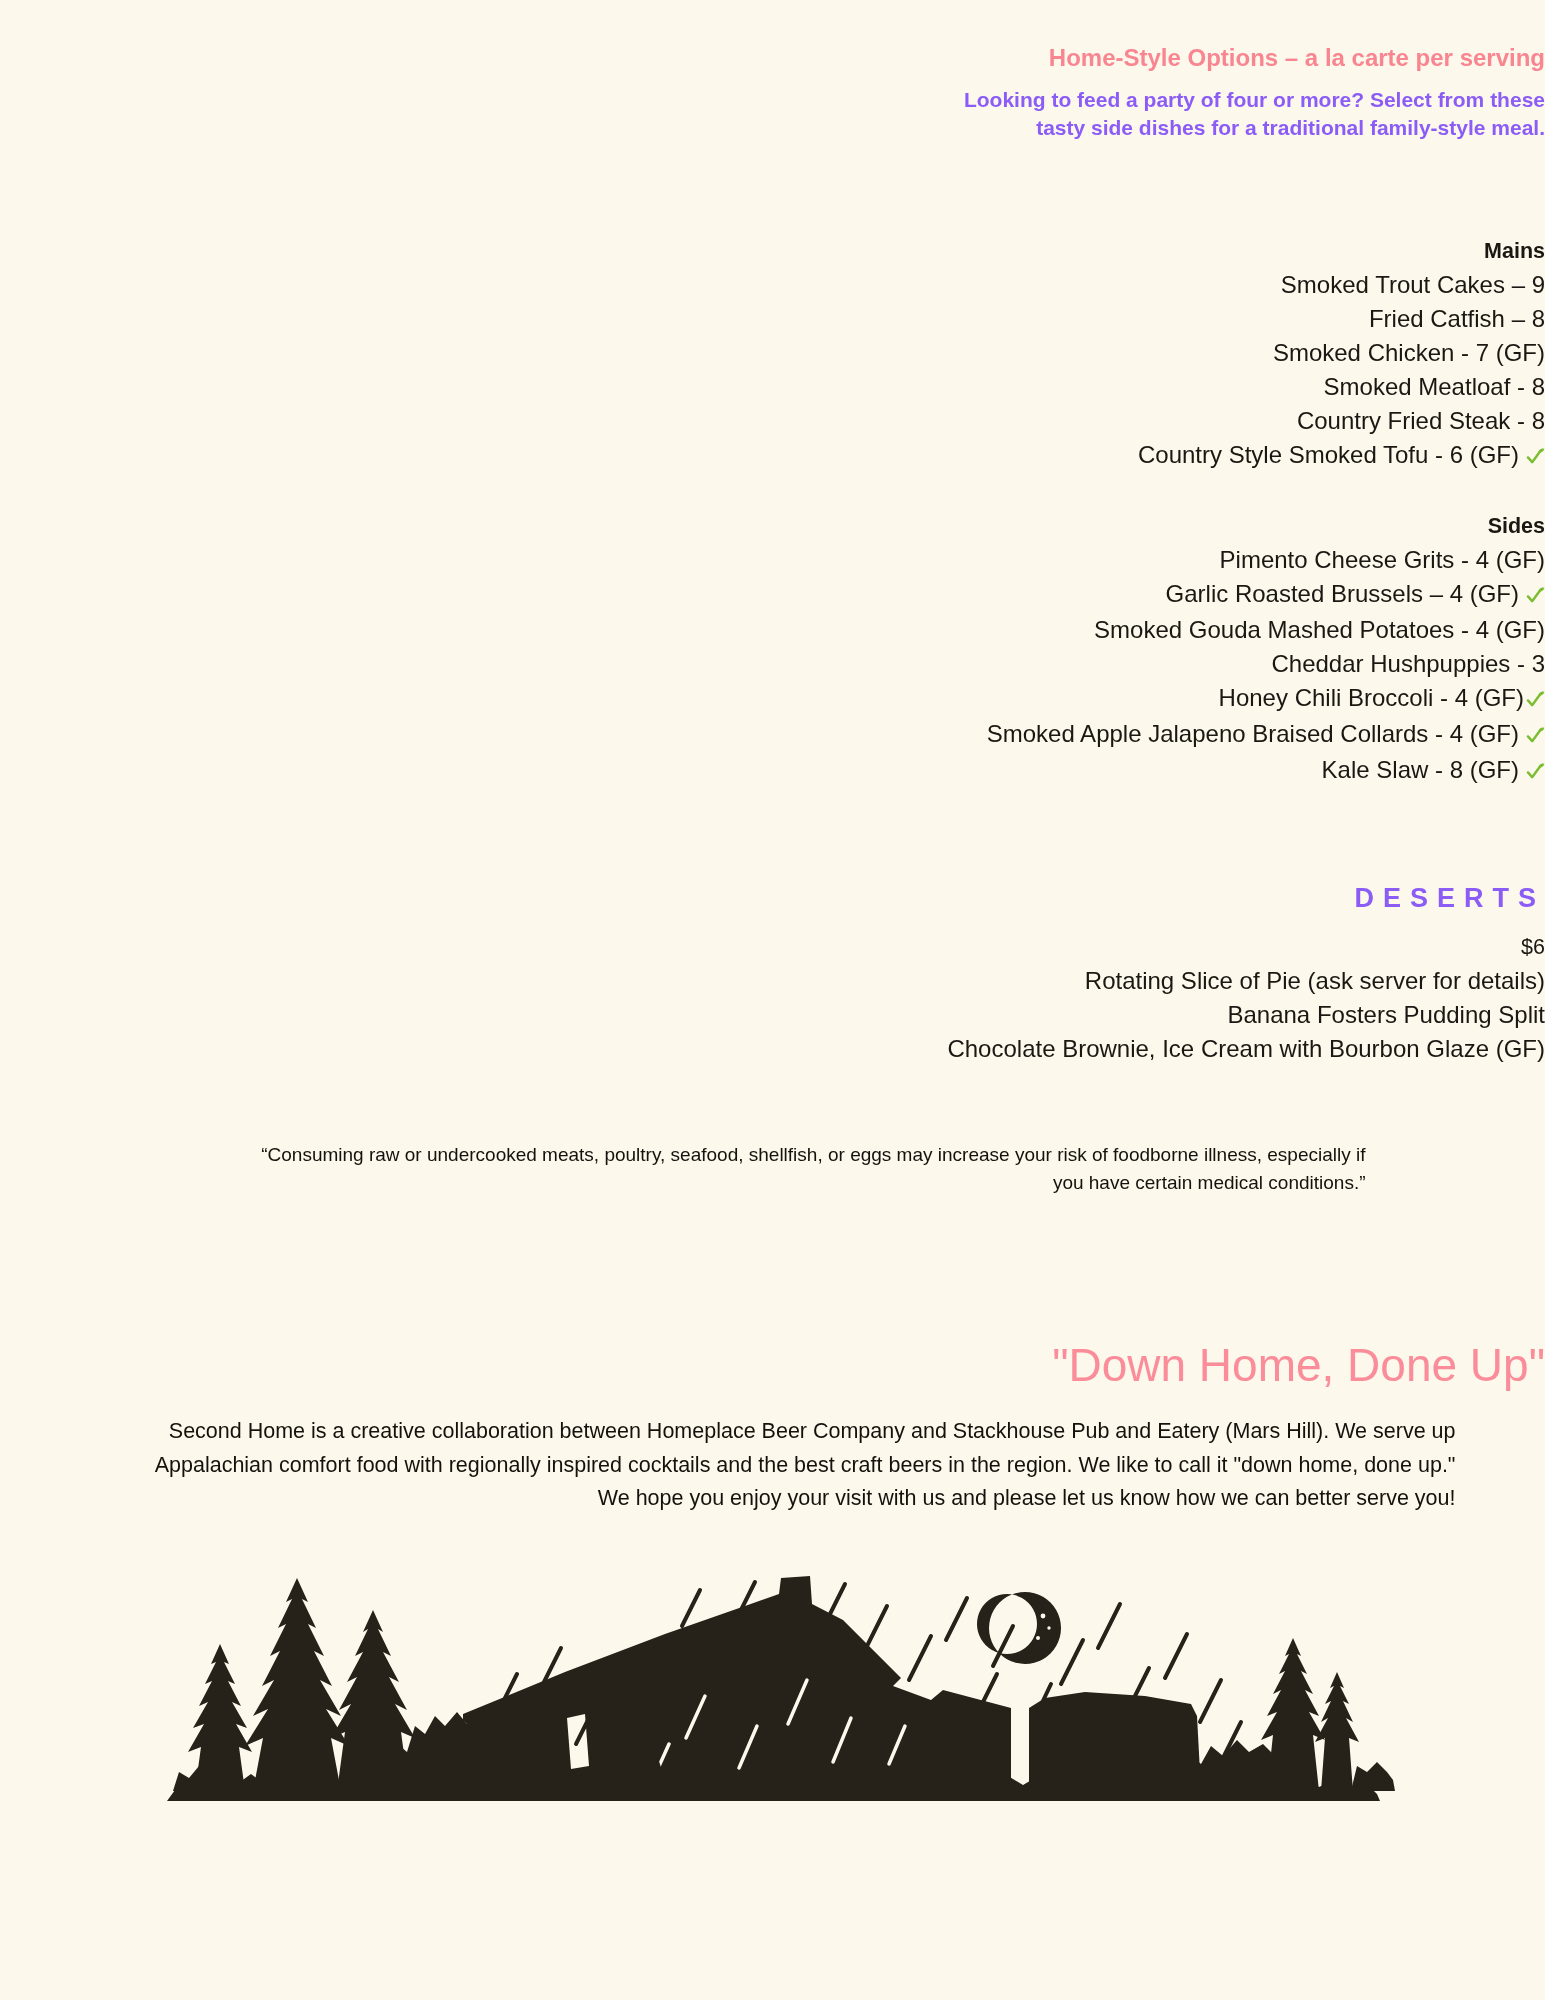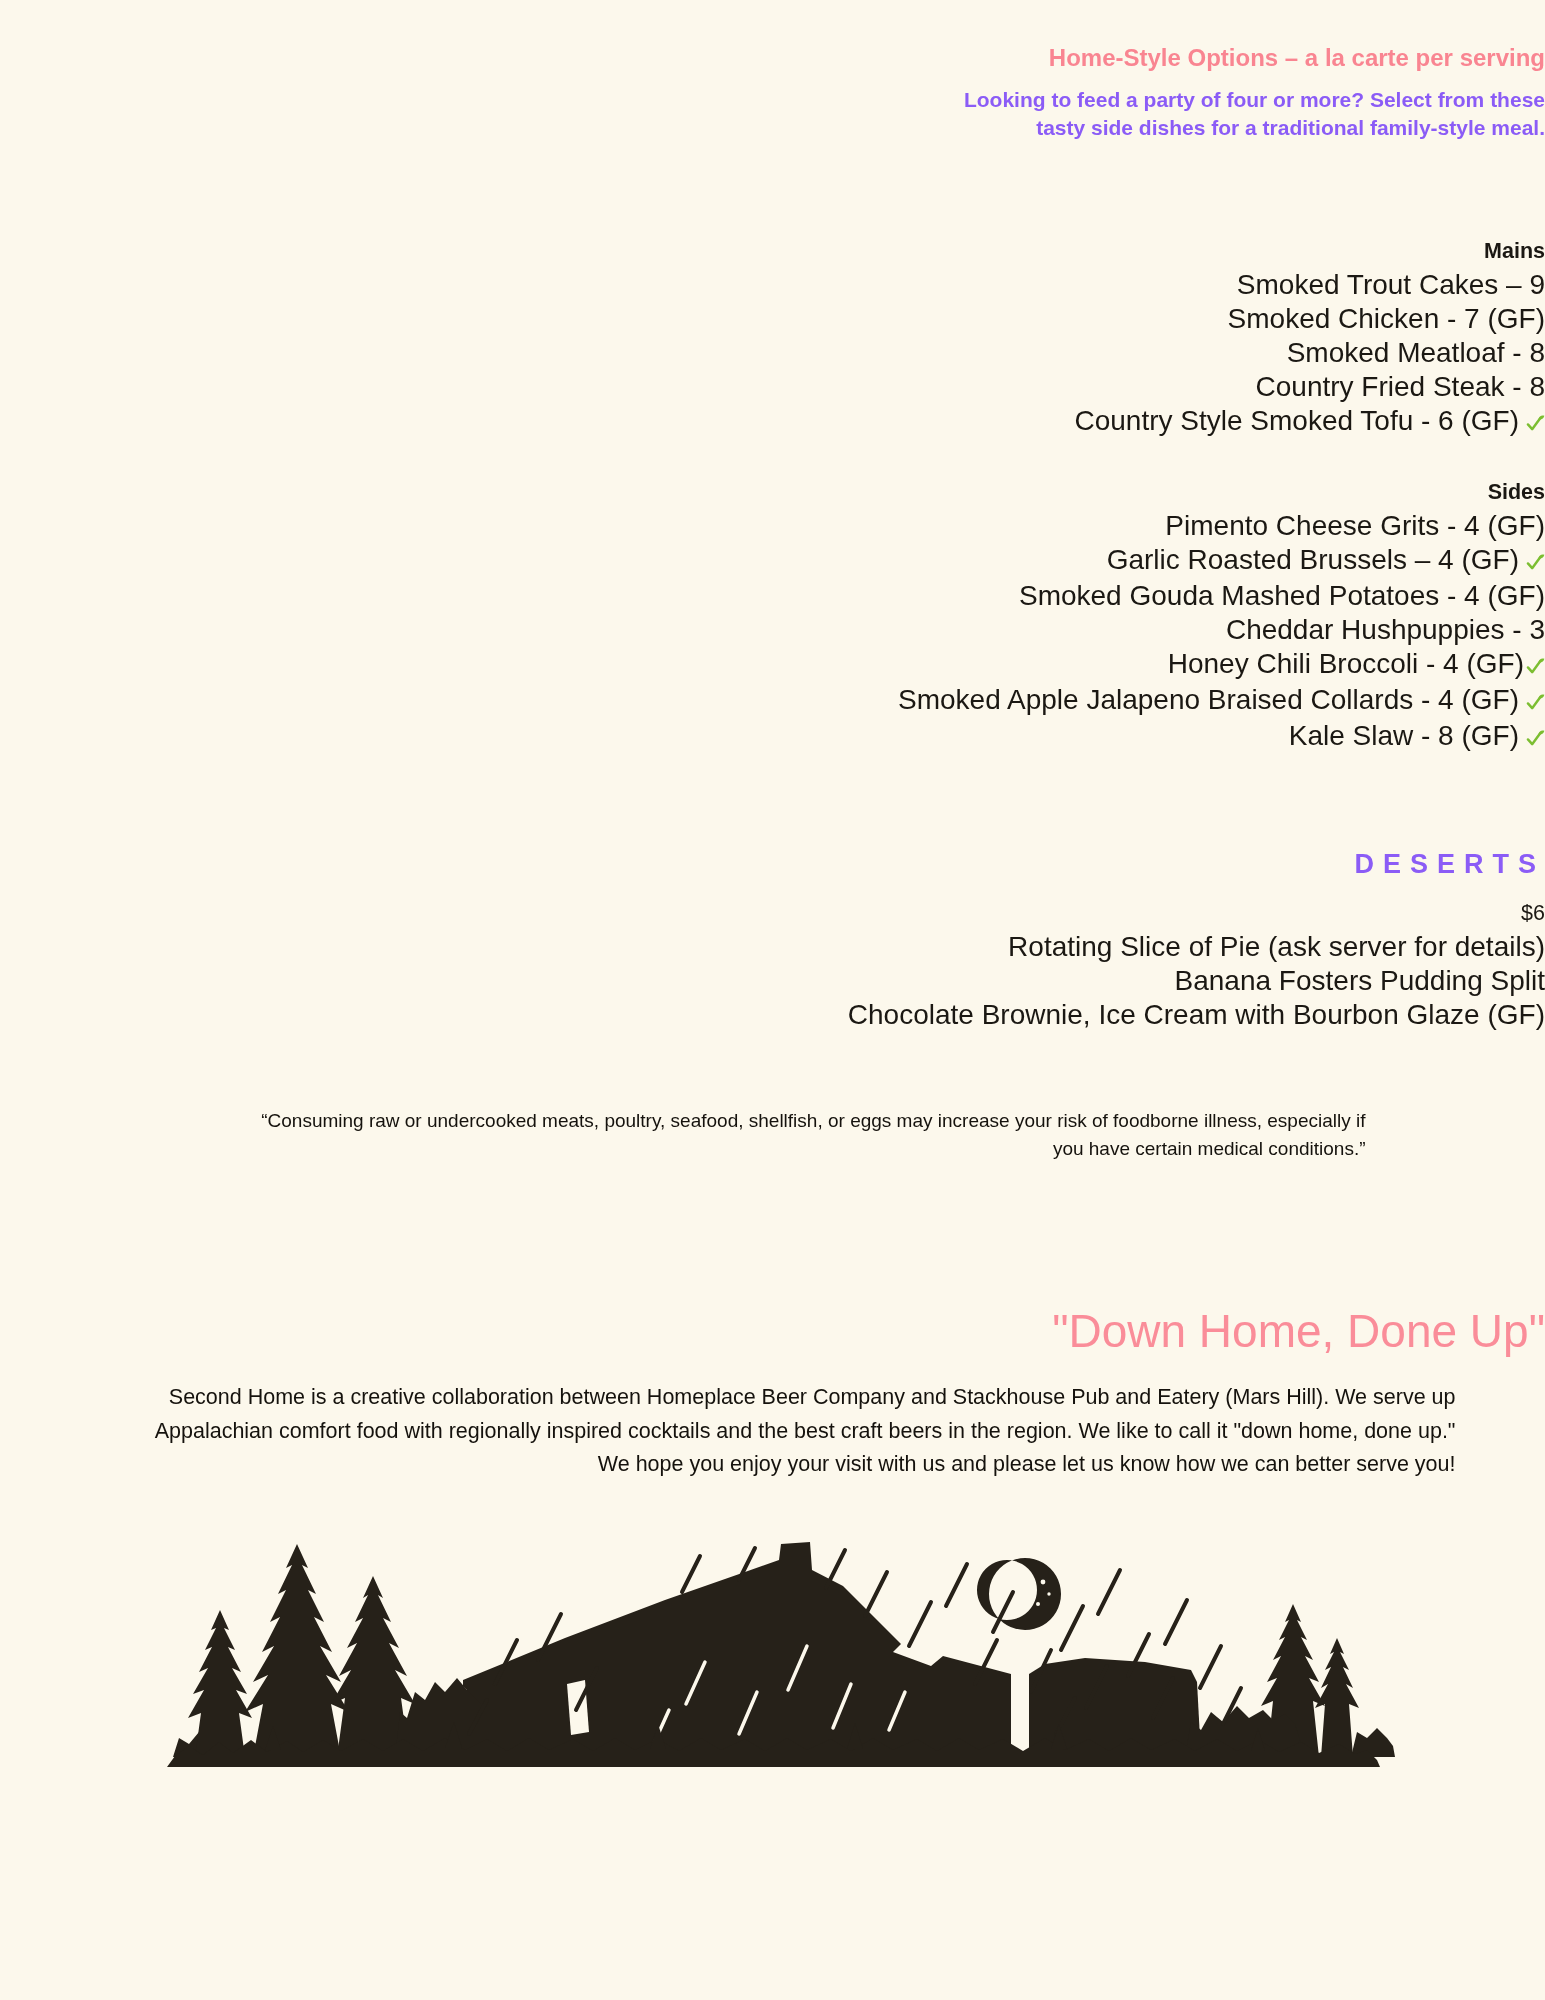--- a/index.html
+++ b/index.html
@@ -23,21 +23,21 @@
     margin:14px auto 0 auto;
     font-size:21px;line-height:28px;font-weight:700;
     color:#8b5cf6;
   }
   .section-heading{
     margin-top:92px;
     font-size:21.5px;line-height:34px;font-weight:700;
   }
   .section-heading.sides{margin-top:35px;}
   .menu-item{
-    font-size:28px;line-height:34px;font-weight:400;
+    font-size:24px;line-height:34px;font-weight:400;
     color:#1B1813;white-space:nowrap;
   }
   .vegan-icon{display:inline-block;vertical-align:-2px;margin-left:6px;}
   .desserts-heading{
     margin-top:94px;
     font-size:27px;line-height:30px;font-weight:700;
     letter-spacing:9px;padding-left:9px;
     color:#8b5cf6;
   }
   .dessert-price{margin-top:17px;font-size:21.5px;line-height:34px;}
@@ -69,20 +69,21 @@
   <h1 class="page-title">Home-Style Options – a la carte per serving</h1>
 
   <div class="subtitle">
     <div>Looking to feed a party of four or more? Select from these</div>
     <div>tasty side dishes for a traditional family-style meal.</div>
   </div>
 
   <div>
     <div class="section-heading">Mains</div>
     <div class="menu-item"><span>Smoked Trout Cakes – 9</span></div>
+    <div class="menu-item"><span>Fried Catfish – 8</span></div>
     <div class="menu-item"><span>Smoked Chicken - 7 (GF)</span></div>
     <div class="menu-item"><span>Smoked Meatloaf - 8</span></div>
     <div class="menu-item"><span>Country Fried Steak - 8</span></div>
     <div class="menu-item"><span>Country Style Smoked Tofu - 6 (GF)</span><span class="vegan-icon"><svg viewBox="0 0 21 18" width="20" height="17">
             <path d="M3,10 L7.5,15 L16,3.5" fill="none" stroke="#7CBE31" stroke-width="2.6" stroke-linecap="round" stroke-linejoin="round"></path>
             <path d="M14.2,4.6 C14.8,1 17.4,-0.2 20.4,0.7 C19.9,3.6 17.4,5.2 14.2,4.6 Z" fill="#7CBE31"></path>
           </svg></span></div>
   </div>
 
   <div>

